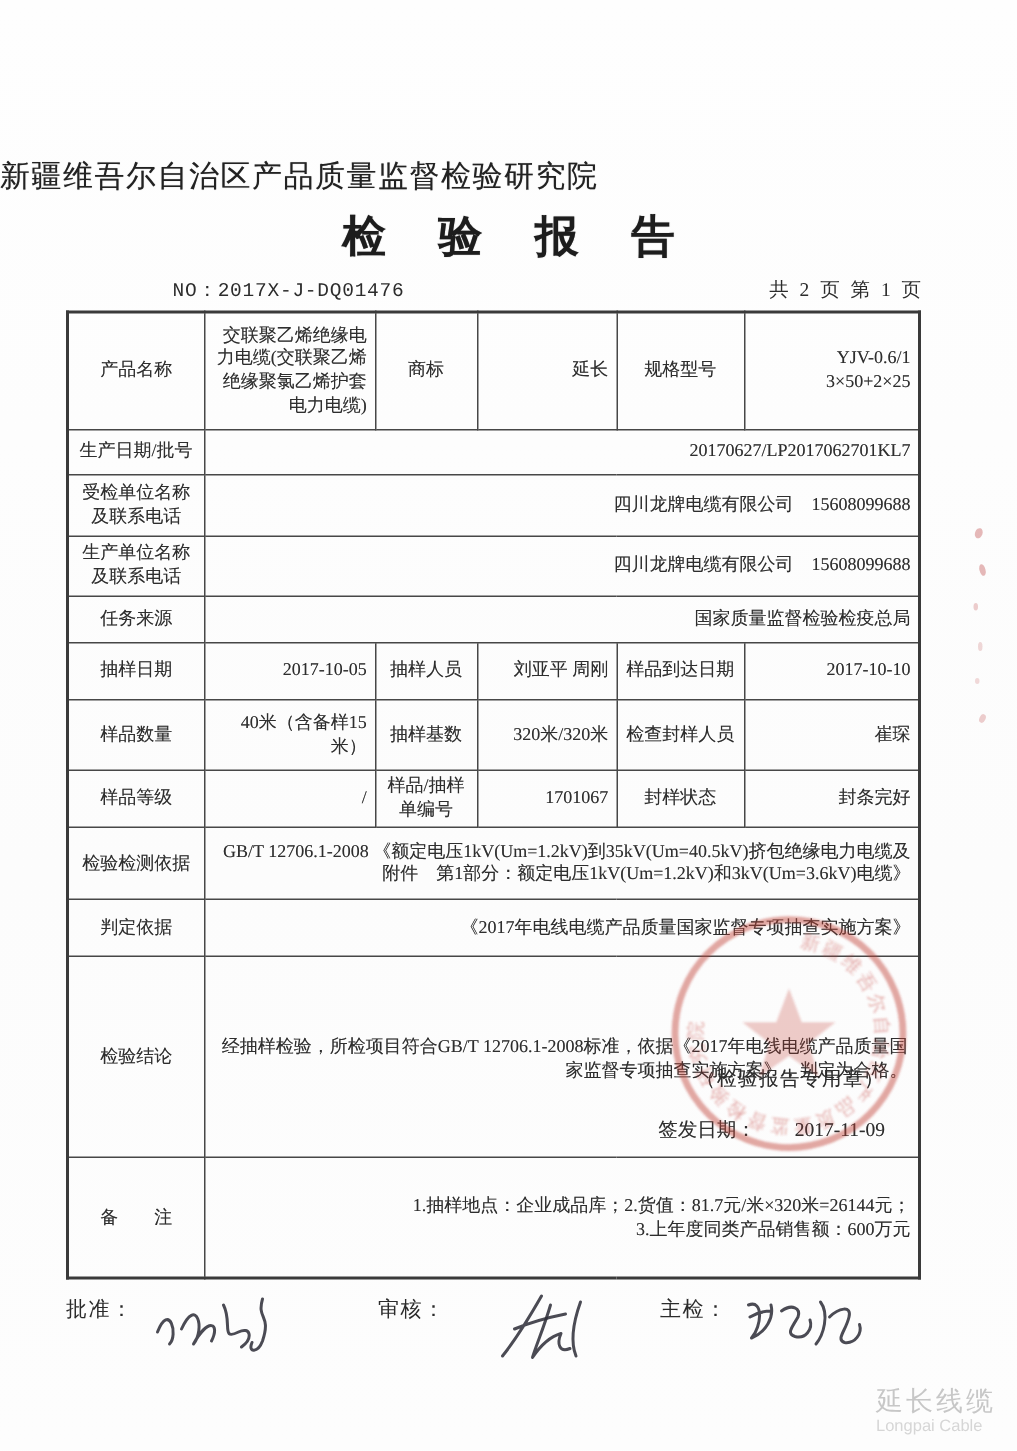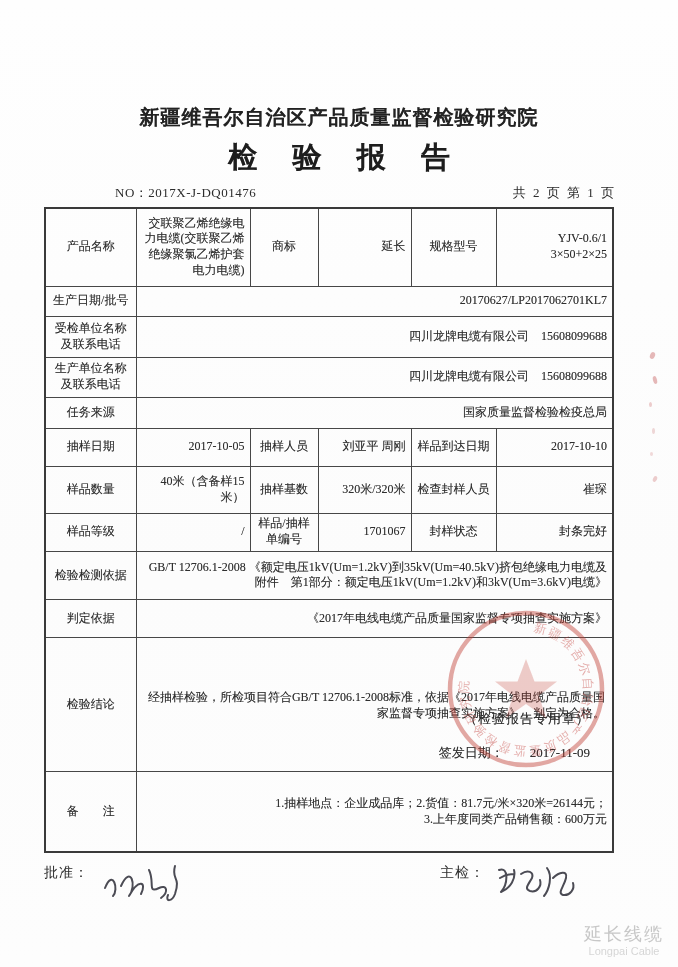--- a/index.html
+++ b/index.html
@@ -11,32 +11,32 @@
     position:relative;
     overflow:hidden;
   }
   .page{
     position:absolute;inset:0;
     background:linear-gradient(180deg,#fefefe 0%,#fcfcfc 60%,#fdfdfd 100%);
   }
   
   .institute{
     position:absolute;top:104px;left:0;right:0;
-    text-align:center;font-size:20px;font-weight:bold;
+    font-size:20px;font-weight:normal;
     letter-spacing:1px;color:#222;
     text-shadow:0 0 .5px rgba(0,0,0,.45);
   }
   .report-title{
     position:absolute;top:138px;left:0;right:0;
     text-align:center;font-size:29px;font-weight:bold;
     letter-spacing:14px;text-indent:14px;color:#1d1d1d;
     text-shadow:0 0 .6px rgba(0,0,0,.5);
   }
   .no-line{position:absolute;top:184px;left:44px;right:44px;height:18px;font-size:13px;color:#2c2c2c;}
-  .no-left{position:absolute;left:71px;top:0;letter-spacing:.5px;}
+  .no-left{position:absolute;left:71px;top:0;letter-spacing:.5px;font-family:Liberation Mono, monospace;}
   .no-right{position:absolute;right:18px;top:0;letter-spacing:2px;}
   
   .tbl-wrap{position:absolute;top:207px;left:44px;width:568px;}
   table.report{
     border-collapse:collapse;table-layout:fixed;
     width:568px;
     border:2px solid #3a3a3a;
   }
   table.report td{
     border:1.4px solid #474747;
@@ -71,21 +71,21 @@
   
   .signatures{position:absolute;top:852px;left:0;width:678px;height:60px;font-size:14px;}
   .sig-group{position:absolute;top:6px;white-space:nowrap;}
   .sig-approve{left:44px;}
   .sig-review{left:252px;}
   .sig-inspect{left:440px;}
   .sig-group .sig-label{vertical-align:top;display:inline-block;padding-top:6px;letter-spacing:1px;}
   .sig-svg{vertical-align:top;margin-left:2px;}
   .sig-svg path{stroke:#2b2b36;stroke-width:2;fill:none;stroke-linecap:round;stroke-linejoin:round;opacity:.85;}
   
-  .watermark{position:absolute;right:14px;bottom:8px;text-align:center;line-height:1.25;}
+  .watermark{position:absolute;right:14px;bottom:8px;text-align:left;line-height:1.25;}
   .wm-cn{font-size:18px;color:#c7c7c7;letter-spacing:2px;font-family:"Liberation Sans","DejaVu Sans",sans-serif;}
   .wm-en{font-size:11px;color:#d6d6d6;font-family:Liberation Sans, sans-serif;}
 </style>
 </head>
 <body>
 
 <div class="page">
 
   <div class="institute">新疆维吾尔自治区产品质量监督检验研究院</div>
   <div class="report-title">检 验 报 告</div>
@@ -208,20 +208,27 @@
   </div>
 
   <div class="signatures">
     <span class="sig-group sig-approve">
       <span class="sig-label">批准：</span>
       <svg class="sig-svg" width="100" height="46" viewBox="0 0 100 46">
         <path d="M10,30 C18,10 24,32 18,38 M26,28 C36,6 42,28 34,38 C44,20 52,24 46,36"></path>
         <path d="M54,12 C60,24 52,36 64,30 C72,26 74,34 66,40 M80,8 C76,22 86,18 80,36 C77,44 70,44 73,37"></path>
       </svg>
     </span>
+    <span class="sig-group sig-review">
+      <span class="sig-label">审核：</span>
+      <svg class="sig-svg" width="78" height="50" viewBox="0 0 78 50" style="margin-left:26px">
+        <path d="M34,6 C26,20 16,36 8,46 M16,28 C28,23 40,20 50,18"></path>
+        <path d="M40,12 C36,26 30,40 28,47 C34,38 40,33 47,31 C44,38 46,44 53,41 M60,10 C55,24 53,36 57,46"></path>
+      </svg>
+    </span>
     <span class="sig-group sig-inspect">
       <span class="sig-label">主检：</span>
       <svg class="sig-svg" width="92" height="44" viewBox="0 0 92 44">
         <path d="M8,12 C18,8 17,26 10,34 C20,30 25,20 23,12 M9,20 C14,17 19,16 23,16"></path>
         <path d="M30,16 C37,11 43,14 41,20 C37,27 33,31 39,33 C46,35 51,28 49,22"></path>
         <path d="M56,10 C62,18 58,32 53,38 M62,20 C68,14 77,12 75,20 C73,29 66,35 72,37 C79,38 84,31 82,25"></path>
       </svg>
     </span>
   </div>
 

